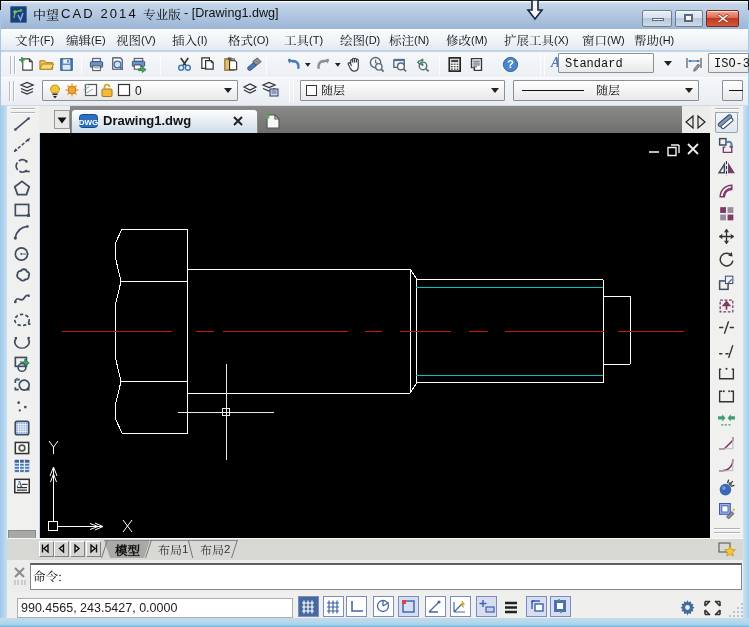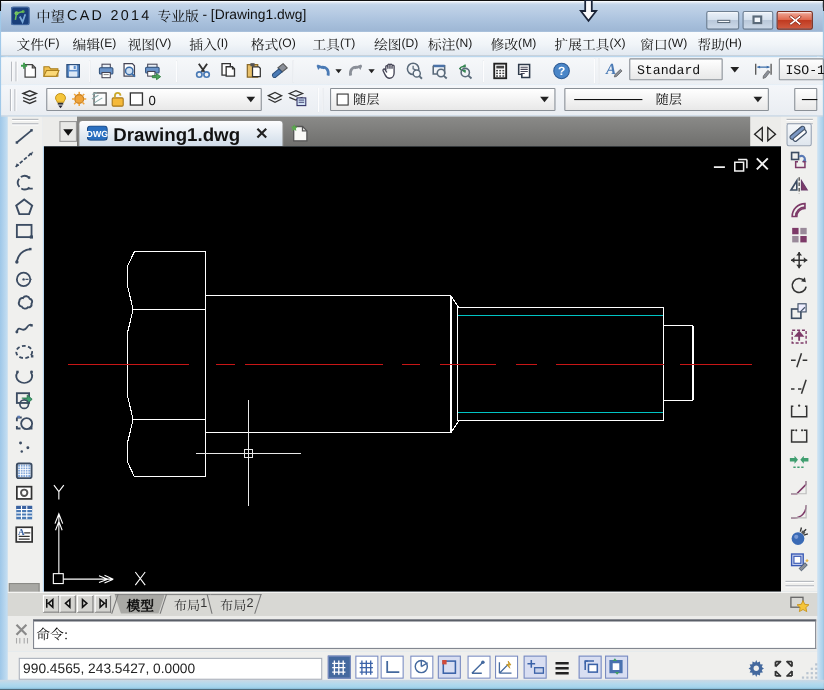--- a/index.html
+++ b/index.html
@@ -260,35 +260,35 @@
 <svg class="abs" style="left:502px;top:56px" width="17" height="17" viewBox="0 0 18 18">
     <circle cx="9" cy="9" r="7.5" fill="#4a86c8" stroke="#2c5a94" stroke-width="1"></circle>
     <text x="9" y="13.2" font-family="Liberation Sans" font-size="11.5" font-weight="bold" fill="#fff" text-anchor="middle">?</text>
   </svg>
 <div class="abs" style="left:540px;top:53px;width:1px;height:23px;background:#c4cad2;border-right:1px solid #fdfdfe"></div>
 <div class="abs" style="left:544px;top:53px;width:1px;height:23px;background:#c4cad2;border-right:1px solid #fdfdfe"></div>
 <svg class="abs" style="left:549px;top:54px" width="18" height="18" viewBox="0 0 18 18">
     <text x="2" y="13" font-family="Liberation Serif" font-size="14" font-weight="bold" fill="#4a7ab5" font-style="italic">A</text>
     <path d="M10,14 l5,-5 1.5,1.5 -5,5 -2,0.5 z" fill="#8a8f98" stroke="#555" stroke-width="0.6"></path>
   </svg>
-<div class="abs" style="left:572px;top:53px;width:85px;height:20px;background:linear-gradient(180deg,#fff,#e8e8e8);border:1px solid #8a9097;border-radius:1px">
+<div class="abs" style="left:558px;top:53px;width:96px;height:20px;background:linear-gradient(180deg,#fff,#e8e8e8);border:1px solid #8a9097;border-radius:1px">
     <div class="abs" style="left:6px;top:3px;font-family:'Liberation Mono',monospace;font-size:12px;color:#111">Standard</div>
   </div>
 <path class="abs" d="">
     <svg class="abs" style="left:663px;top:59px" width="10" height="8" viewBox="0 0 10 8">
       <path d="M1,2 h8 l-4,5 z" fill="#222"></path>
     </svg>
 <svg class="abs" style="left:685px;top:54px" width="18" height="18" viewBox="0 0 18 18">
       <path d="M2,4 v10 M16,4 v10" stroke="#555" stroke-width="1.2"></path>
       <path d="M3.5,7 h11" stroke="#3a6ca8" stroke-width="1.2"></path>
       <path d="M3.5,7 l2.5,-1.2 v2.4 z M14.5,7 l-2.5,-1.2 v2.4 z" fill="#3a6ca8"></path>
       <path d="M9,15 l4,-5 2,1.5 -4,5 -2.3,0.8 z" fill="#8a8f98" stroke="#555" stroke-width="0.6"></path>
     </svg>
 <div class="abs" style="left:708px;top:53px;width:41px;height:20px;background:linear-gradient(180deg,#fff,#e8e8e8);border:1px solid #8a9097;border-radius:1px">
-      <div class="abs" style="left:5px;top:3px;font-family:'Liberation Mono',monospace;font-size:12px;color:#111;white-space:nowrap">ISO-1</div>
+      <div class="abs" style="left:5px;top:3px;font-family:'Liberation Mono',monospace;font-size:12px;color:#111;white-space:nowrap">ISO-3</div>
     </div>
 <div class="abs" style="left:9px;top:81px;width:2px;height:20px;background:#fff;border-left:1px solid #b8bcc2"></div>
     <div class="abs" style="left:13px;top:81px;width:2px;height:20px;background:#fff;border-left:1px solid #b8bcc2"></div>
 <svg class="abs" style="left:18px;top:80px" width="18" height="18" viewBox="0 0 18 18">
       <path d="M3,5 l6,-2.5 6,2.5 -6,2.5 z M3,8.5 l6,2.5 6,-2.5 M3,11.5 l6,2.5 6,-2.5" fill="#eef2f6" stroke="#333" stroke-width="1.3"></path>
     </svg>
 <div class="abs" style="left:42px;top:80px;width:196px;height:21px;background:linear-gradient(180deg,#fff,#e8e8e8);border:1px solid #8a9097;border-radius:1px">
       <svg class="abs" style="left:4px;top:2px" width="110" height="16" viewBox="0 0 110 16">
         <path d="M8,2 c-2.8,0 -4.5,2 -4.5,4 c0,2 1.5,2.6 1.5,4 h6 c0,-1.4 1.5,-2 1.5,-4 c0,-2 -1.7,-4 -4.5,-4 z" fill="#f5c53a" stroke="#b8860b" stroke-width="0.8"></path>
         <rect x="5.5" y="10.5" width="5" height="1.6" fill="#333"></rect>
@@ -357,21 +357,21 @@
 <div class="abs" style="left:70px;top:106px;width:612px;height:27px;background:linear-gradient(180deg,#8a8a88,#6f6f6d)"></div>
 <div class="abs" style="left:54px;top:110px;width:16px;height:19px;background:#e8e8e6;border:1px solid #999"></div>
 <svg class="abs" style="left:57px;top:117px" width="10" height="7" viewBox="0 0 10 7">
             <path d="M0.5,0.5 h9 l-4.5,6 z" fill="#111"></path>
           </svg>
 <div class="abs" style="left:71px;top:109px;width:187px;height:24px;background:linear-gradient(180deg,#fdfdfe,#dde6ef 70%,#d0dcea);border:1px solid #8a8a88;border-bottom:none;border-radius:4px 4px 0 0"></div>
 <svg class="abs" style="left:79px;top:114px" width="19" height="14" viewBox="0 0 19 14">
 <rect x="0.5" y="0.5" width="18" height="13" rx="3" fill="#2a6fc0" stroke="#1a4a86"></rect>
 <text x="9.5" y="10.5" font-family="Liberation Sans" font-size="8" font-weight="bold" fill="#fff" text-anchor="middle">DWG</text>
           </svg>
-<div class="abs" style="left:103px;top:113px;font-family:'Liberation Sans',sans-serif;font-size:17px;font-weight:bold;color:#111">Drawing1.dwg</div>
+<div class="abs" style="left:103px;top:113px;font-family:'Liberation Sans',sans-serif;font-size:13px;font-weight:bold;color:#111">Drawing1.dwg</div>
 <svg class="abs" style="left:232px;top:115px" width="12" height="12" viewBox="0 0 12 12">
             <path d="M2,2 L10,10 M10,2 L2,10" stroke="#222" stroke-width="2"></path>
           </svg>
 <svg class="abs" style="left:262px;top:112px" width="20" height="18" viewBox="0 0 20 18">
 <path d="M5,3 h8 l4,4 v9 h-12 z" fill="#f8f8f6" stroke="#555" stroke-width="1.2"></path>
 <path d="M13,3 v4 h4" fill="none" stroke="#555" stroke-width="1.2"></path>
 <path d="M5.5,1 l1,2 2,0.3 -1.5,1.5 0.4,2.2 -1.9,-1 -1.9,1 0.4,-2.2 -1.5,-1.5 2,-0.3 z" fill="#5aa84e"></path>
           </svg>
 <svg class="abs" style="left:684px;top:114px" width="24" height="16" viewBox="0 0 24 16">
             <path d="M9,2 L2,8 L9,14 z" fill="#e8e8e6" stroke="#222" stroke-width="1.2"></path>

